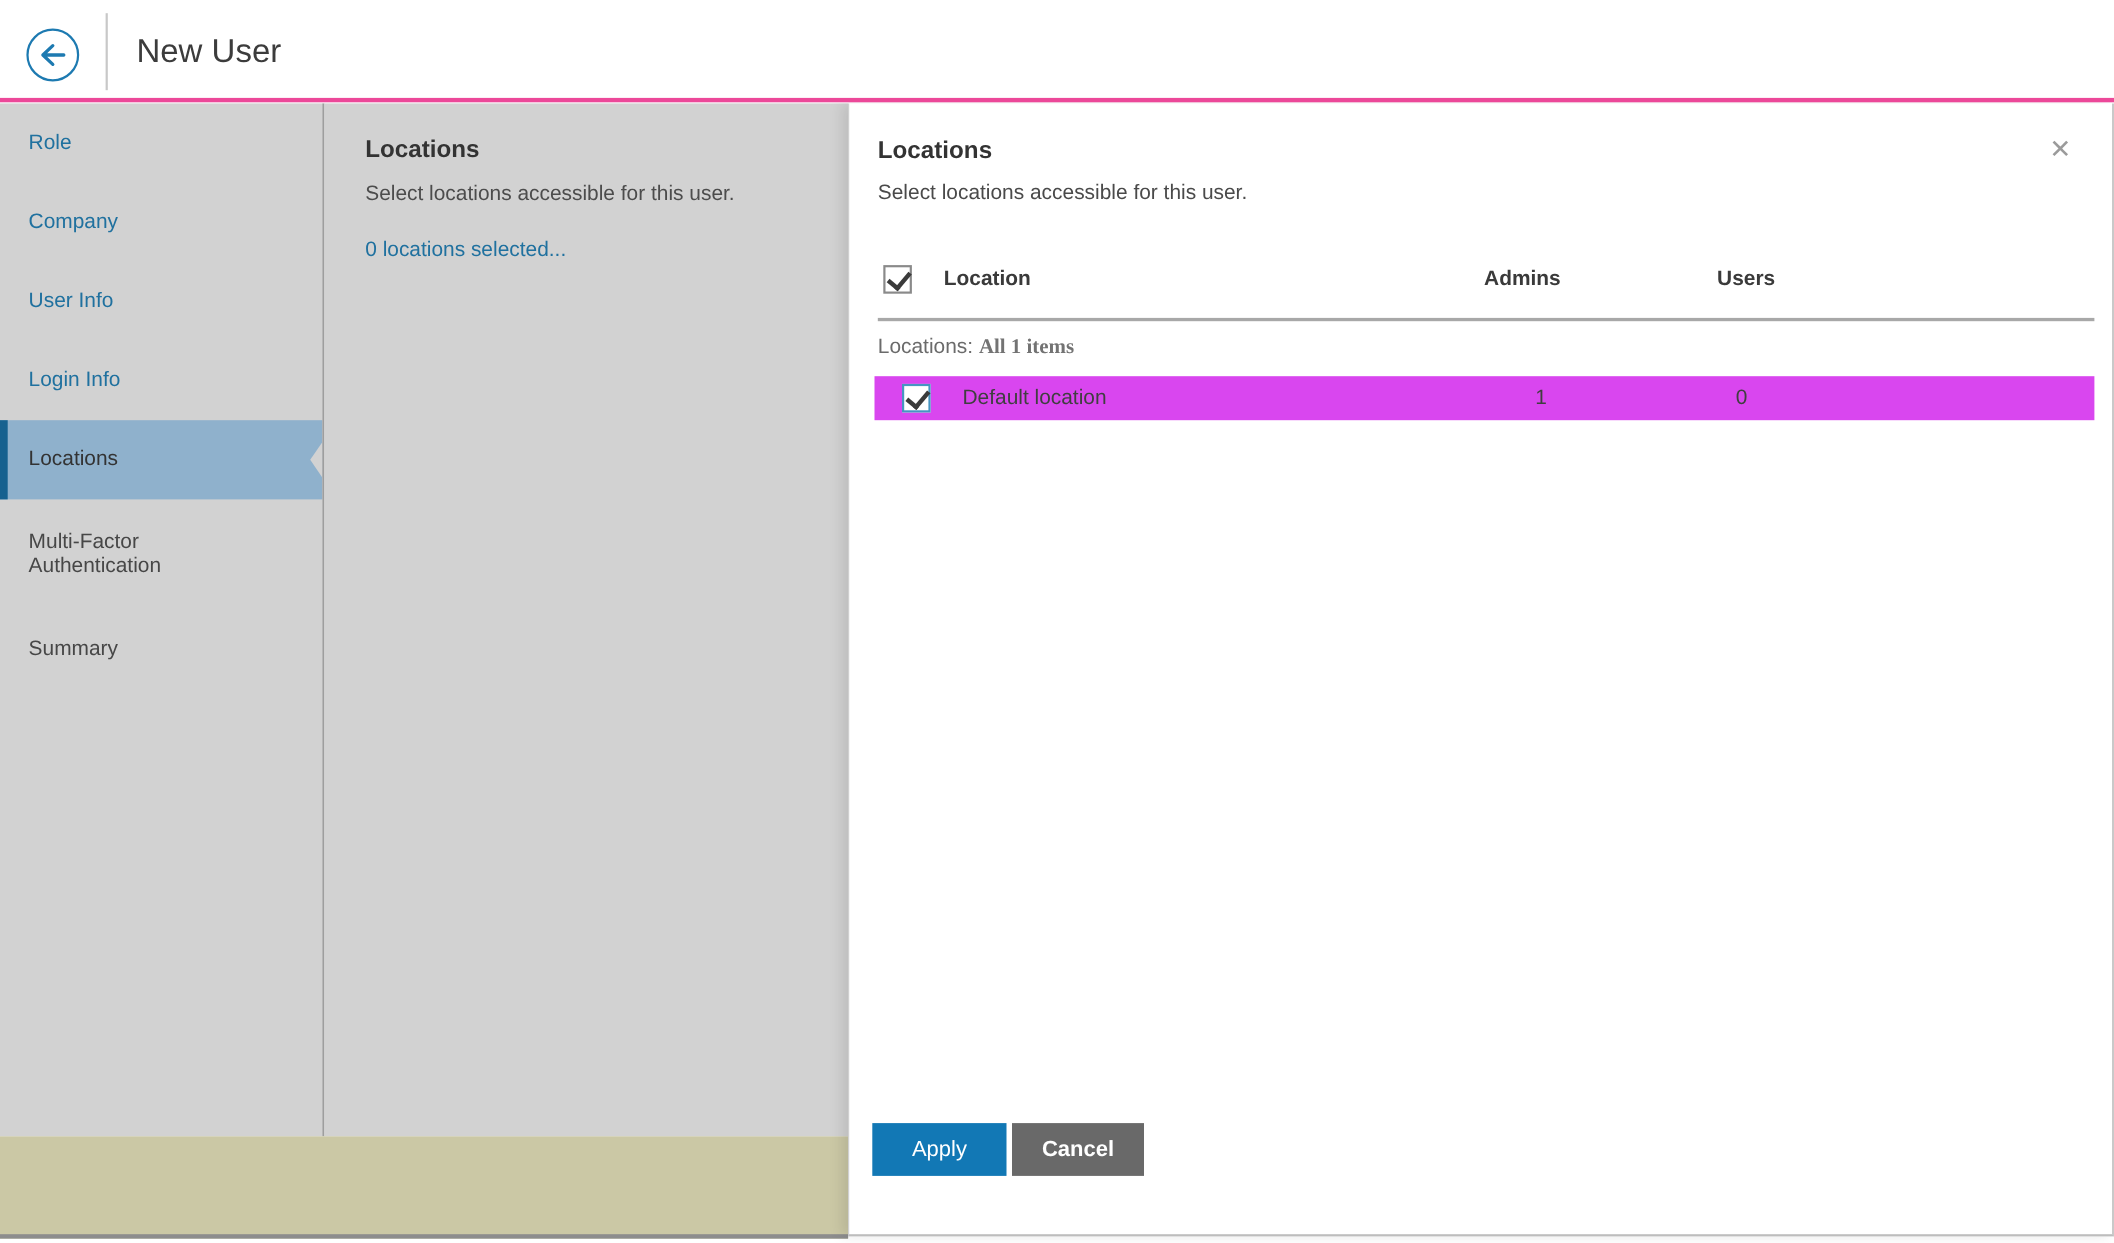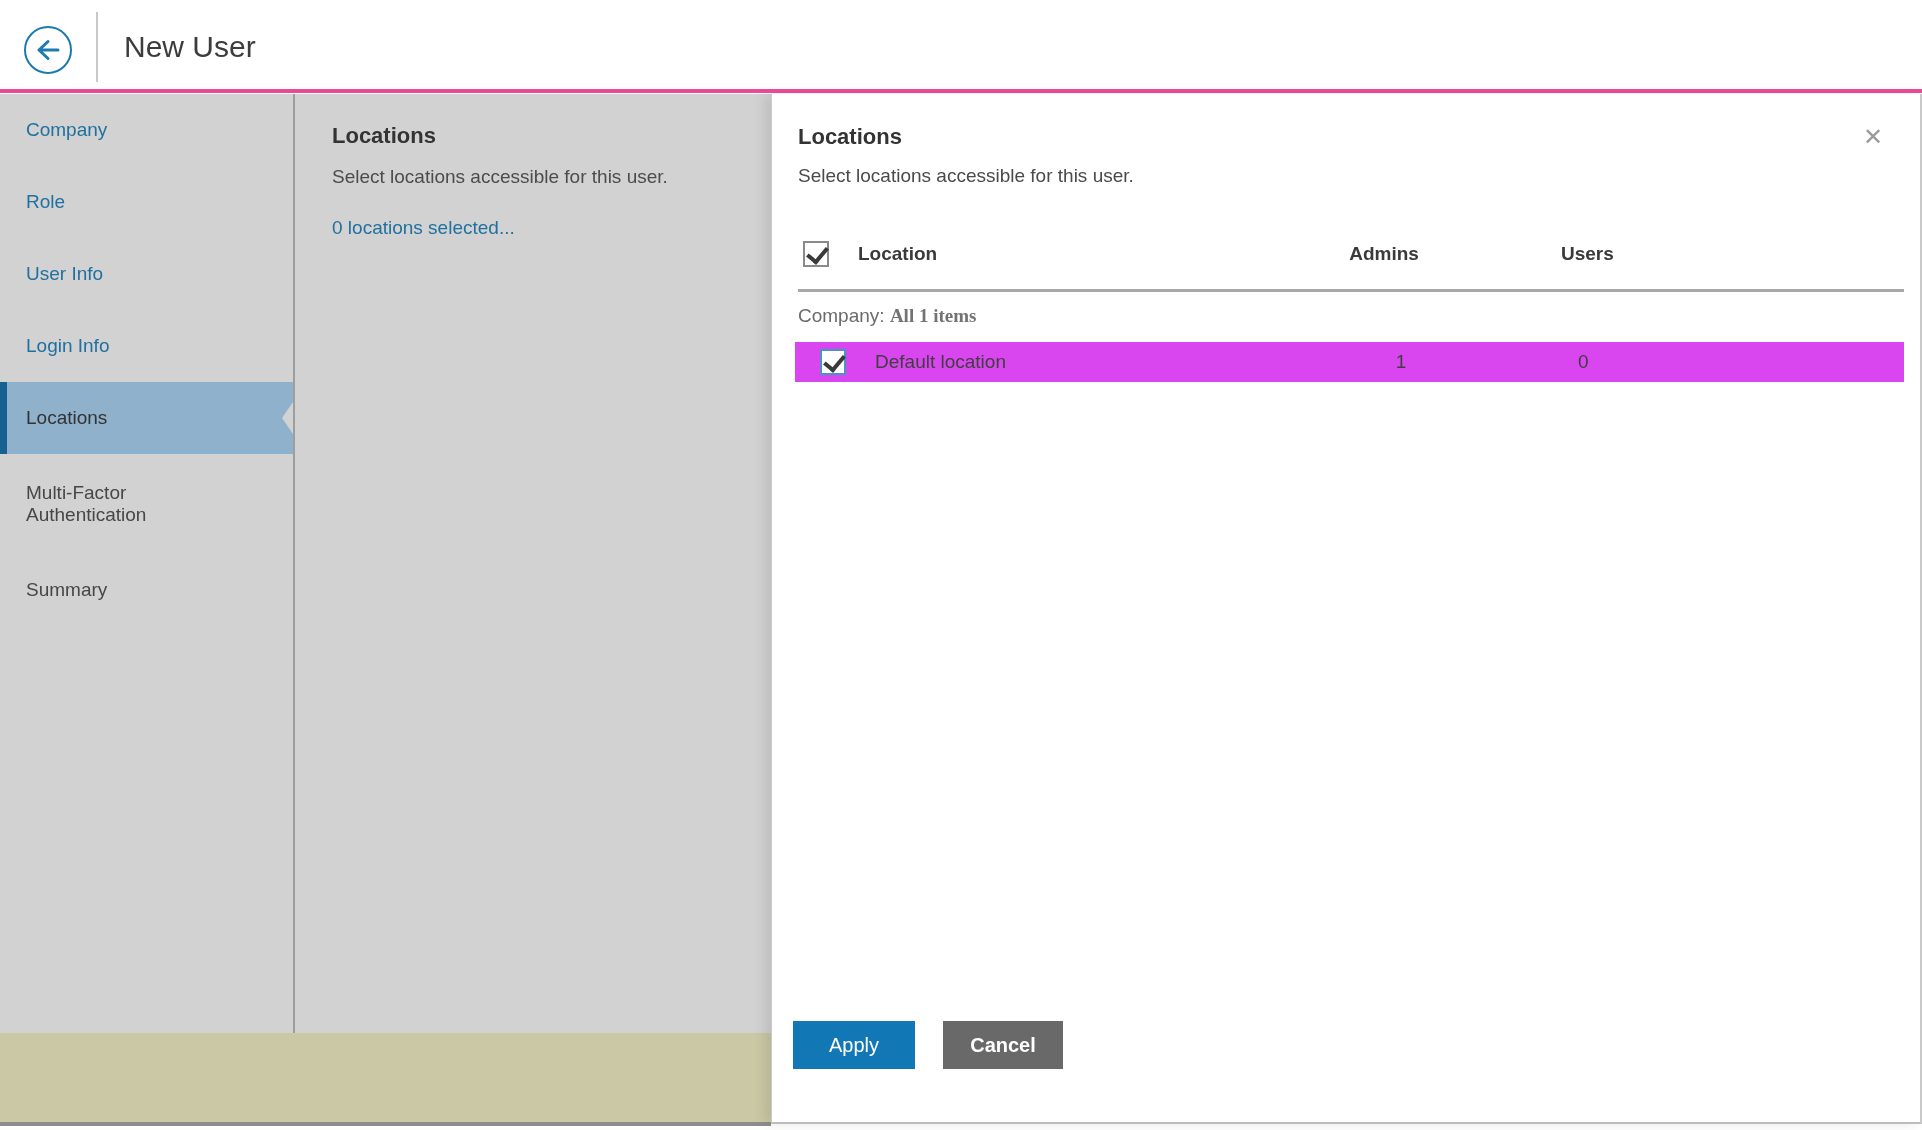--- a/index.html
+++ b/index.html
@@ -64,21 +64,21 @@
   .divider-thick { height:3px; background:#a8a8a8; margin:20px 16px 0 26px; }
 
   .selected-summary { margin:12px 16px 0 26px; font-size:19px; line-height:24px; color:#6b6b6b; }
   .selected-summary b { color:#737373; font-weight:700;font-family:Liberation Serif, serif; }
 
   .table-row { display:flex; align-items:center; height:40px; margin:14px 16px 11px 23px; padding-left:20px;
                background:#d946ef; cursor:pointer; }
   .table-row .checkbox { border-color:#4695c2; }
   .table-row .cell-text { font-size:19px; color:#3f3f3f; }
 
-  .dialog-buttons { position:absolute; top:927px; left:21px; display:flex; gap:28px; }
+  .dialog-buttons { position:absolute; top:927px; left:21px; display:flex; gap:5px; }
   .btn { height:48px; border:none; color:#ffffff; font-size:20px; cursor:pointer;
          font-family:"Liberation Sans", sans-serif; }
   .btn-apply { width:122px; background:#1278b5; }
   .btn-cancel { width:120px; background:#696969;font-weight:bold; }
 
   
   .footer-strip { position:absolute; left:0; top:1033px; width:771px; height:93px; background:#cbc8a5;
                   border-bottom:4px solid #8d8d8d; }
 </style>
 </head>
@@ -93,24 +93,24 @@
           <path d="M25 15 H6 M6 15 L15 6.5 M6 15 L15 23.5" stroke="#1d7ab1" stroke-width="3" stroke-linecap="round" stroke-linejoin="miter"></path>
         </svg>
       </span>
     </button>
     <div class="header-divider"></div>
     <div class="page-title">New User</div>
   </div>
 
   <nav class="sidebar">
     <div class="nav-item done">
-      <span>Company</span>
+      <span>Role</span>
     </div>
     <div class="nav-item done">
-      <span>Role</span>
+      <span>Company</span>
     </div>
     <div class="nav-item done">
       <span>User Info</span>
     </div>
     <div class="nav-item done">
       <span>Login Info</span>
     </div>
     <div class="nav-item active">
       <span>Locations</span>
     </div>
@@ -140,21 +140,21 @@
         <span class="checkbox checked"></span>
       </div>
       <div class="cell-loc col-label">Location</div>
       <div class="cell-adm col-label">Admins</div>
       <div class="cell-users col-label">Users</div>
     </div>
 
     <div class="divider-thick"></div>
 
     <div class="selected-summary">
-      <span>Company:</span>
+      <span>Locations:</span>
       <b>All 1 items</b>
     </div>
 
     <div class="table-row">
       <div class="cell-check">
         <span class="checkbox checked"></span>
       </div>
       <div class="cell-loc cell-text">Default location</div>
       <div class="cell-adm cell-text">1</div>
       <div class="cell-users cell-text">0</div>

